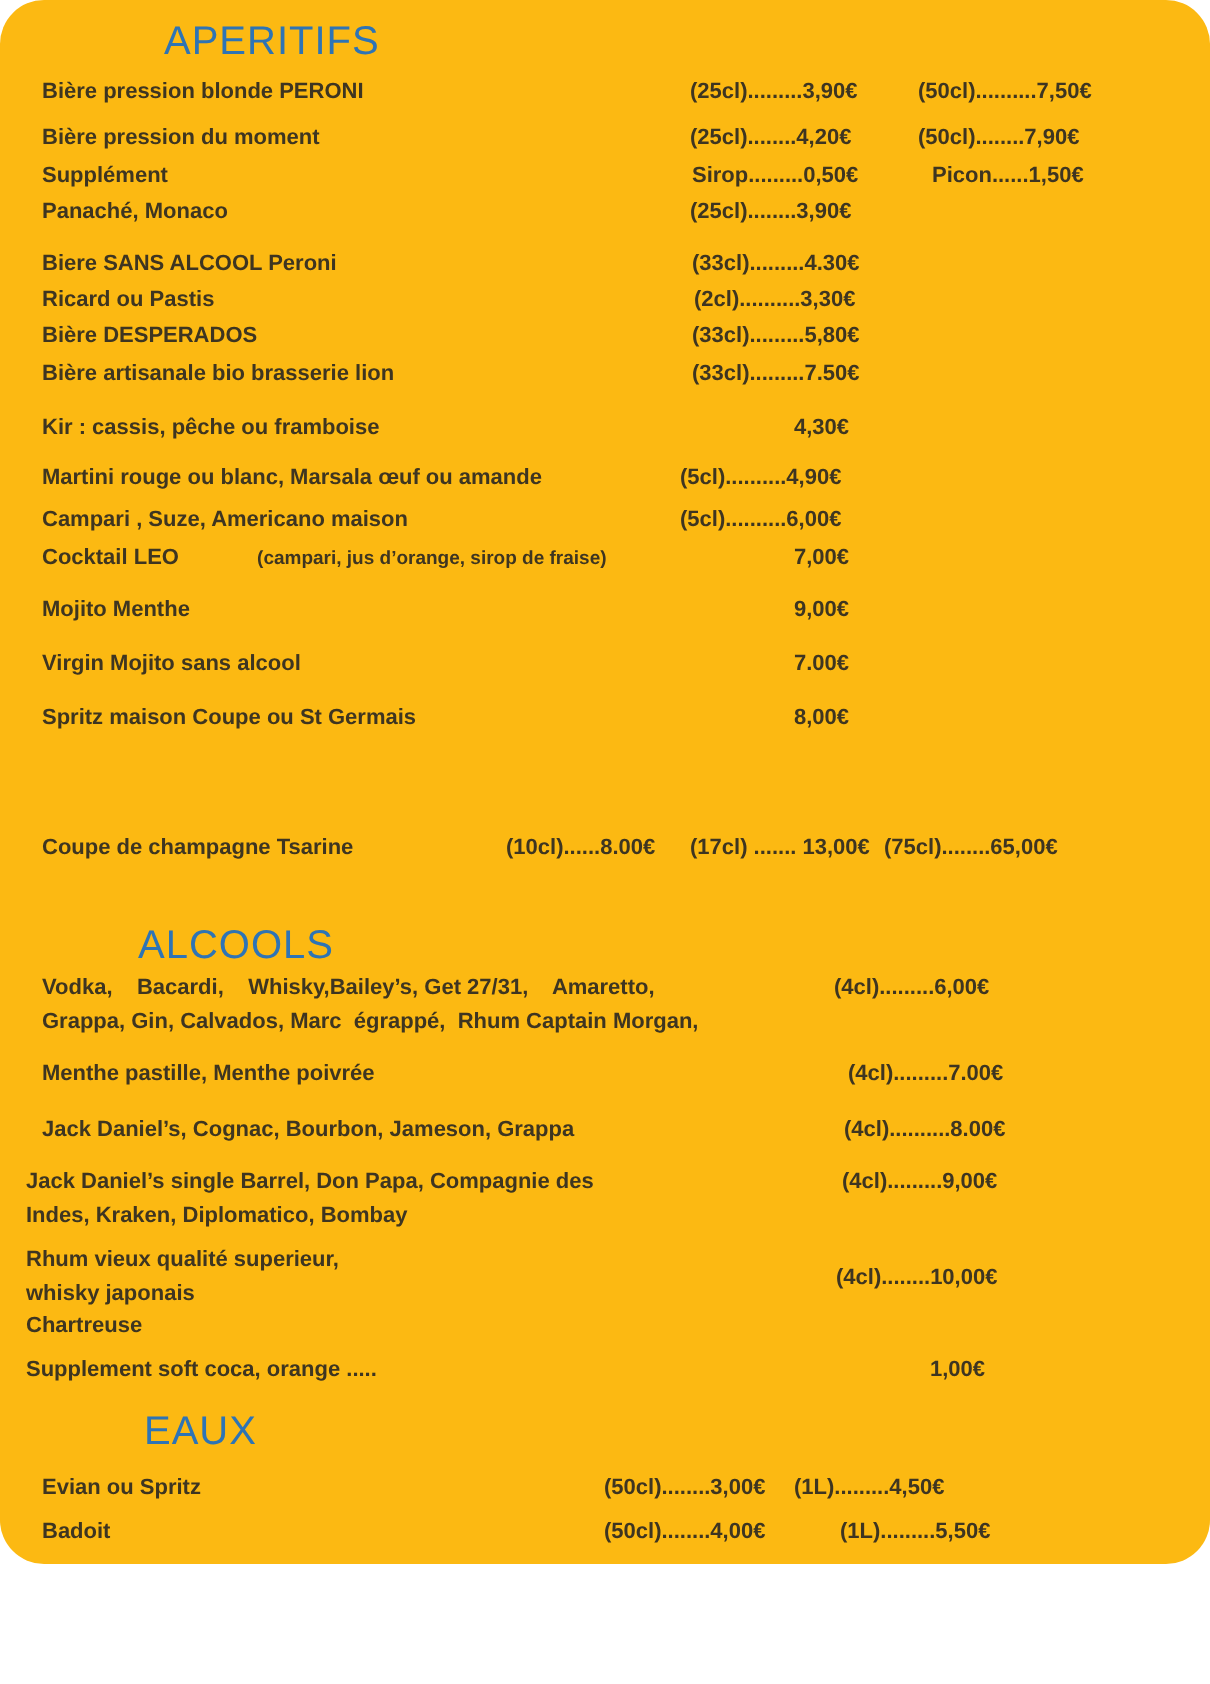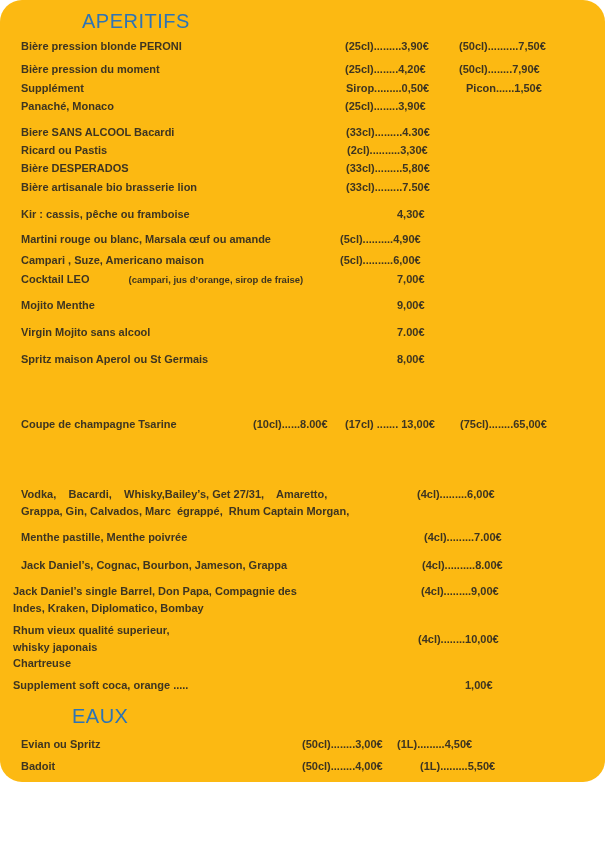--- a/index.html
+++ b/index.html
@@ -55,21 +55,21 @@
   <div class="row" style="top:80px">
     <span class="lbl">Supplément</span>
     <span class="price" style="left:346px">Sirop.........0,50€</span>
     <span class="price" style="left:466px">Picon......1,50€</span>
   </div>
   <div class="row" style="top:98px">
     <span class="lbl">Panaché, Monaco</span>
     <span class="price" style="left:345px">(25cl)........3,90€</span>
   </div>
   <div class="row" style="top:124px">
-    <span class="lbl">Biere SANS ALCOOL Bacardi</span>
+    <span class="lbl">Biere SANS ALCOOL Peroni</span>
     <span class="price" style="left:346px">(33cl).........4.30€</span>
   </div>
   <div class="row" style="top:142px">
     <span class="lbl">Ricard ou Pastis</span>
     <span class="price" style="left:347px">(2cl)..........3,30€</span>
   </div>
   <div class="row" style="top:160px">
     <span class="lbl">Bière DESPERADOS</span>
     <span class="price" style="left:346px">(33cl).........5,80€</span>
   </div>
@@ -95,32 +95,33 @@
   </div>
   <div class="row" style="top:297px">
     <span class="lbl">Mojito Menthe</span>
     <span class="price" style="left:397px">9,00€</span>
   </div>
   <div class="row" style="top:324px">
     <span class="lbl">Virgin Mojito sans alcool</span>
     <span class="price" style="left:397px">7.00€</span>
   </div>
   <div class="row" style="top:351px">
-    <span class="lbl">Spritz maison Aperol ou St Germais</span>
+    <span class="lbl">Spritz maison Coupe ou St Germais</span>
     <span class="price" style="left:397px">8,00€</span>
   </div>
 
 
   <div class="row" style="top:416px">
     <span class="lbl">Coupe de champagne Tsarine</span>
     <span class="price" style="left:253px">(10cl)......8.00€</span>
     <span class="price" style="left:345px">(17cl) ....... 13,00€</span>
-    <span class="price" style="left:460px">(75cl)........65,00€</span>
+    <span class="price" style="left:442px">(75cl)........65,00€</span>
   </div>
 
+  <div class="heading" style="top:462px;left:69px">ALCOOLS</div>
 
   <div class="row" style="top:486px">
     <span class="lbl">Vodka,    Bacardi,    Whisky,Bailey’s, Get 27/31,    Amaretto,
 Grappa, Gin, Calvados, Marc  égrappé,  Rhum Captain Morgan,</span>
     <span class="price" style="left:417px">(4cl).........6,00€</span>
   </div>
   <div class="row" style="top:529px">
     <span class="lbl">Menthe pastille, Menthe poivrée</span>
     <span class="price" style="left:424px">(4cl).........7.00€</span>
   </div>

